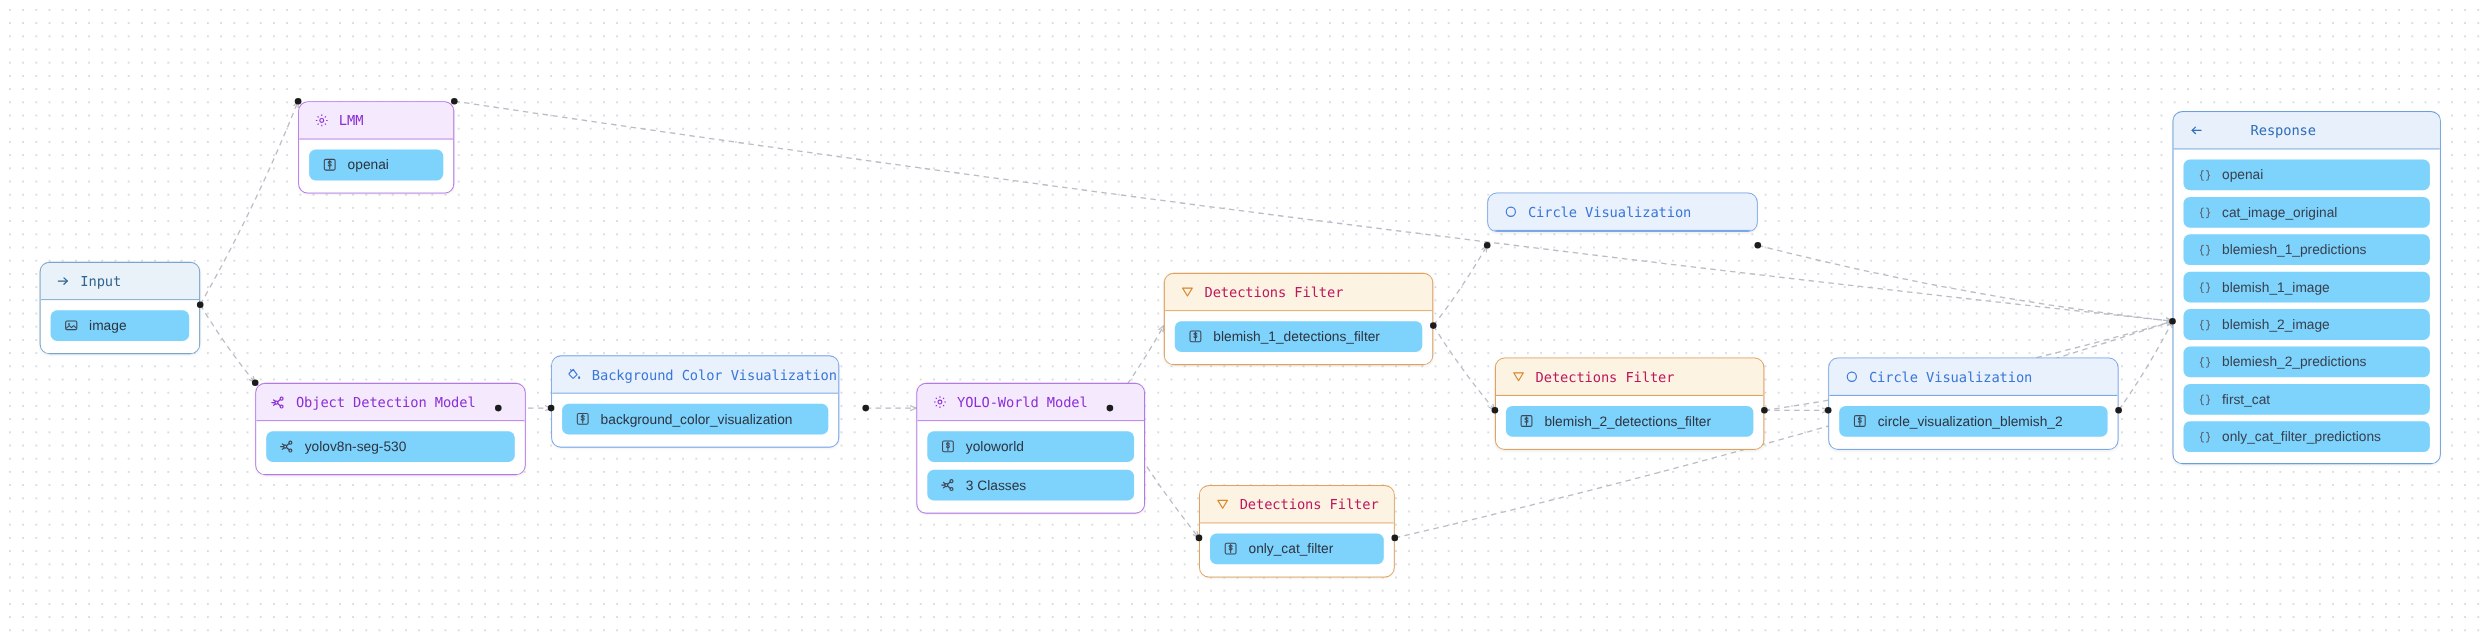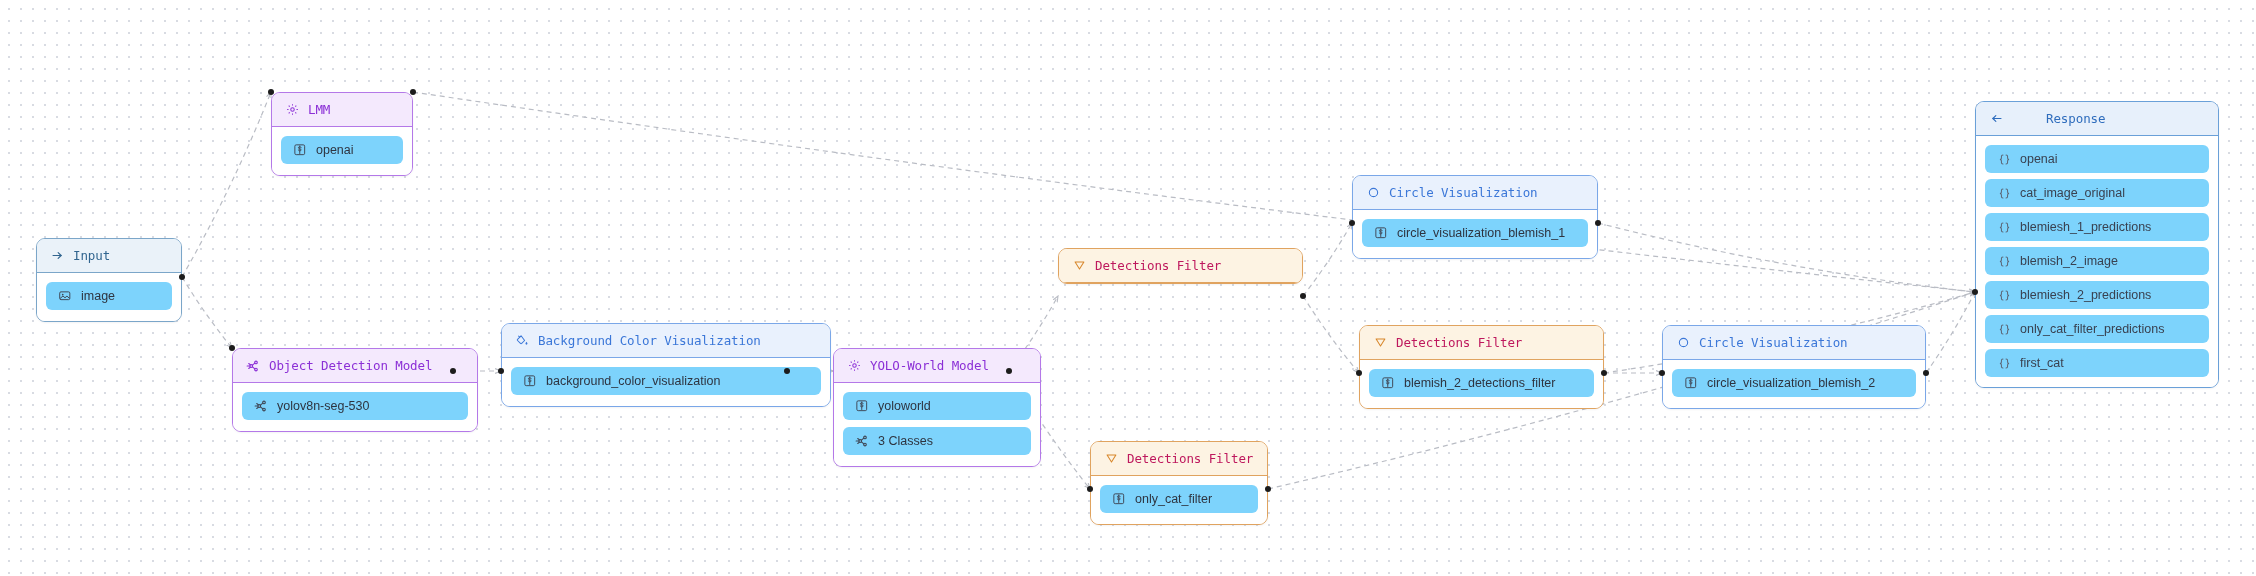--- a/index.html
+++ b/index.html
@@ -235,21 +235,21 @@
                 <circle cx="11.4" cy="3.9" r="1.5"></circle>
                 <circle cx="11.4" cy="12.1" r="1.5"></circle>
                 <circle cx="6.0" cy="8" r="1.6"></circle>
                 <path d="M7.35 7.1 10.1 4.7M7.35 8.9l2.75 2.4M4.4 8H1.3M5.0 6.5 3.1 5.2M5.0 9.5 3.1 10.8"></path>
               </svg>
             </span>
             <span>yolov8n-seg-530</span>
           </div>
         </div>
       </div>
-      <div class="node theme-blue" style="left: 501px; top: 323px; width: 330px;">
+      <div class="node theme-blue" style="left: 501px; top: 323px; width: 262px;">
         <div class="node-header">
           <span class="hdr-icon">
             <svg viewBox="0 0 16 16" width="13.5" height="13.5" fill="none" stroke="currentColor" stroke-width="1.2" stroke-linecap="round" stroke-linejoin="round">
               <path d="M7.2 2.1 3.0 6.3a1 1 0 0 0 0 1.4l3.5 3.5a1 1 0 0 0 1.4 0l3.5-3.5z"></path>
               <path d="M5.6 3.7 4.3 2.4"></path>
               <path d="M13.6 9.1s1.2 1.5 1.2 2.3a1.2 1.2 0 1 1-2.4 0c0-.8 1.2-2.3 1.2-2.3z" fill="currentColor" stroke="none"></path>
             </svg>
           </span>
           <span>Background Color Visualization</span>
         </div>
@@ -302,41 +302,41 @@
       </div>
       <div class="node theme-amber" style="left: 1058px; top: 248px; width: 245px;">
         <div class="node-header">
           <span class="hdr-icon">
             <svg viewBox="0 0 16 16" width="13" height="13" fill="none" stroke="currentColor" stroke-width="1.3" stroke-linejoin="round">
               <path d="M2.6 3.6h10.8L8 12.4z"></path>
             </svg>
           </span>
           <span>Detections Filter</span>
         </div>
+        <div class="node-body">
+          <div class="field">
+            <span class="field-icon">
+              <svg viewBox="0 0 16 16" width="13.5" height="13.5" fill="none" stroke="currentColor" stroke-width="1.15" stroke-linejoin="round">
+                <rect x="2.2" y="2.2" width="11.6" height="11.6" rx="1.6"></rect>
+                <path d="M9.6 5.6c0-.7-.7-1.2-1.6-1.2s-1.6.5-1.6 1.2.7 1.1 1.6 1.3 1.6.6 1.6 1.3-.7 1.2-1.6 1.2-1.6-.5-1.6-1.2" stroke-linecap="round"></path>
+                <path d="M8 3.5v9" stroke-linecap="round"></path>
+              </svg>
+            </span>
+            <span>blemish_1_detections_filter</span>
+          </div>
+        </div>
       </div>
       <div class="node theme-blue" style="left: 1352px; top: 175px; width: 246px;">
         <div class="node-header">
           <span class="hdr-icon">
             <svg viewBox="0 0 16 16" width="13" height="13" fill="none" stroke="currentColor" stroke-width="1.3">
               <circle cx="8" cy="8" r="5.1"></circle>
             </svg>
           </span>
           <span>Circle Visualization</span>
-        </div>
-        <div class="node-body">
-          <div class="field">
-            <span class="field-icon">
-              <svg viewBox="0 0 16 16" width="13.5" height="13.5" fill="none" stroke="currentColor" stroke-width="1.15" stroke-linejoin="round">
-                <rect x="2.2" y="2.2" width="11.6" height="11.6" rx="1.6"></rect>
-                <path d="M9.6 5.6c0-.7-.7-1.2-1.6-1.2s-1.6.5-1.6 1.2.7 1.1 1.6 1.3 1.6.6 1.6 1.3-.7 1.2-1.6 1.2-1.6-.5-1.6-1.2" stroke-linecap="round"></path>
-                <path d="M8 3.5v9" stroke-linecap="round"></path>
-              </svg>
-            </span>
-            <span>circle_visualization_blemish_1</span>
-          </div>
         </div>
       </div>
       <div class="node theme-amber" style="left: 1359px; top: 325px; width: 245px;">
         <div class="node-header">
           <span class="hdr-icon">
             <svg viewBox="0 0 16 16" width="13" height="13" fill="none" stroke="currentColor" stroke-width="1.3" stroke-linejoin="round">
               <path d="M2.6 3.6h10.8L8 12.4z"></path>
             </svg>
           </span>
           <span>Detections Filter</span>
@@ -436,48 +436,57 @@
             </span>
             <span>blemiesh_1_predictions</span>
           </div>
           <div class="field">
             <span class="field-icon">
               <svg viewBox="0 0 16 16" width="13" height="13" fill="none" stroke="currentColor" stroke-width="1.25" stroke-linecap="round" stroke-linejoin="round">
                 <path d="M6.1 2.6c-1.5 0-1.9.7-1.9 1.7v1.8c0 1.0-.5 1.5-1.3 1.9.8.4 1.3.9 1.3 1.9v1.8c0 1.0.4 1.7 1.9 1.7"></path>
                 <path d="M9.9 2.6c1.5 0 1.9.7 1.9 1.7v1.8c0 1.0.5 1.5 1.3 1.9-.8.4-1.3.9-1.3 1.9v1.8c0 1.0-.4 1.7-1.9 1.7"></path>
               </svg>
             </span>
+            <span>blemish_1_image</span>
+          </div>
+          <div class="field">
+            <span class="field-icon">
+              <svg viewBox="0 0 16 16" width="13" height="13" fill="none" stroke="currentColor" stroke-width="1.25" stroke-linecap="round" stroke-linejoin="round">
+                <path d="M6.1 2.6c-1.5 0-1.9.7-1.9 1.7v1.8c0 1.0-.5 1.5-1.3 1.9.8.4 1.3.9 1.3 1.9v1.8c0 1.0.4 1.7 1.9 1.7"></path>
+                <path d="M9.9 2.6c1.5 0 1.9.7 1.9 1.7v1.8c0 1.0.5 1.5 1.3 1.9-.8.4-1.3.9-1.3 1.9v1.8c0 1.0-.4 1.7-1.9 1.7"></path>
+              </svg>
+            </span>
             <span>blemish_2_image</span>
           </div>
           <div class="field">
             <span class="field-icon">
               <svg viewBox="0 0 16 16" width="13" height="13" fill="none" stroke="currentColor" stroke-width="1.25" stroke-linecap="round" stroke-linejoin="round">
                 <path d="M6.1 2.6c-1.5 0-1.9.7-1.9 1.7v1.8c0 1.0-.5 1.5-1.3 1.9.8.4 1.3.9 1.3 1.9v1.8c0 1.0.4 1.7 1.9 1.7"></path>
                 <path d="M9.9 2.6c1.5 0 1.9.7 1.9 1.7v1.8c0 1.0.5 1.5 1.3 1.9-.8.4-1.3.9-1.3 1.9v1.8c0 1.0-.4 1.7-1.9 1.7"></path>
               </svg>
             </span>
             <span>blemiesh_2_predictions</span>
           </div>
           <div class="field">
             <span class="field-icon">
               <svg viewBox="0 0 16 16" width="13" height="13" fill="none" stroke="currentColor" stroke-width="1.25" stroke-linecap="round" stroke-linejoin="round">
                 <path d="M6.1 2.6c-1.5 0-1.9.7-1.9 1.7v1.8c0 1.0-.5 1.5-1.3 1.9.8.4 1.3.9 1.3 1.9v1.8c0 1.0.4 1.7 1.9 1.7"></path>
                 <path d="M9.9 2.6c1.5 0 1.9.7 1.9 1.7v1.8c0 1.0.5 1.5 1.3 1.9-.8.4-1.3.9-1.3 1.9v1.8c0 1.0-.4 1.7-1.9 1.7"></path>
               </svg>
             </span>
+            <span>first_cat</span>
+          </div>
+          <div class="field">
+            <span class="field-icon">
+              <svg viewBox="0 0 16 16" width="13" height="13" fill="none" stroke="currentColor" stroke-width="1.25" stroke-linecap="round" stroke-linejoin="round">
+                <path d="M6.1 2.6c-1.5 0-1.9.7-1.9 1.7v1.8c0 1.0-.5 1.5-1.3 1.9.8.4 1.3.9 1.3 1.9v1.8c0 1.0.4 1.7 1.9 1.7"></path>
+                <path d="M9.9 2.6c1.5 0 1.9.7 1.9 1.7v1.8c0 1.0.5 1.5 1.3 1.9-.8.4-1.3.9-1.3 1.9v1.8c0 1.0-.4 1.7-1.9 1.7"></path>
+              </svg>
+            </span>
             <span>only_cat_filter_predictions</span>
-          </div>
-          <div class="field">
-            <span class="field-icon">
-              <svg viewBox="0 0 16 16" width="13" height="13" fill="none" stroke="currentColor" stroke-width="1.25" stroke-linecap="round" stroke-linejoin="round">
-                <path d="M6.1 2.6c-1.5 0-1.9.7-1.9 1.7v1.8c0 1.0-.5 1.5-1.3 1.9.8.4 1.3.9 1.3 1.9v1.8c0 1.0.4 1.7 1.9 1.7"></path>
-                <path d="M9.9 2.6c1.5 0 1.9.7 1.9 1.7v1.8c0 1.0.5 1.5 1.3 1.9-.8.4-1.3.9-1.3 1.9v1.8c0 1.0-.4 1.7-1.9 1.7"></path>
-              </svg>
-            </span>
-            <span>first_cat</span>
           </div>
         </div>
       </div>
     </div>
   <div id="ports-group">
       <div class="port" style="left: 182px; top: 277px;"></div>
       <div class="port" style="left: 271px; top: 92px;"></div>
       <div class="port" style="left: 413px; top: 92px;"></div>
       <div class="port" style="left: 232px; top: 348px;"></div>
       <div class="port" style="left: 453px; top: 371px;"></div>

